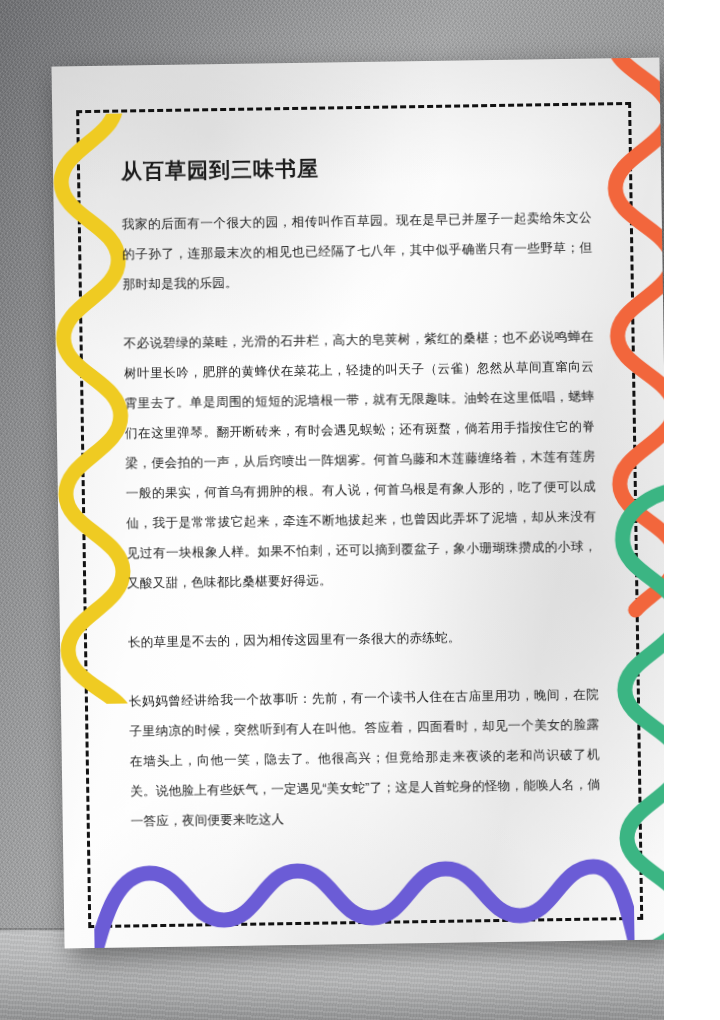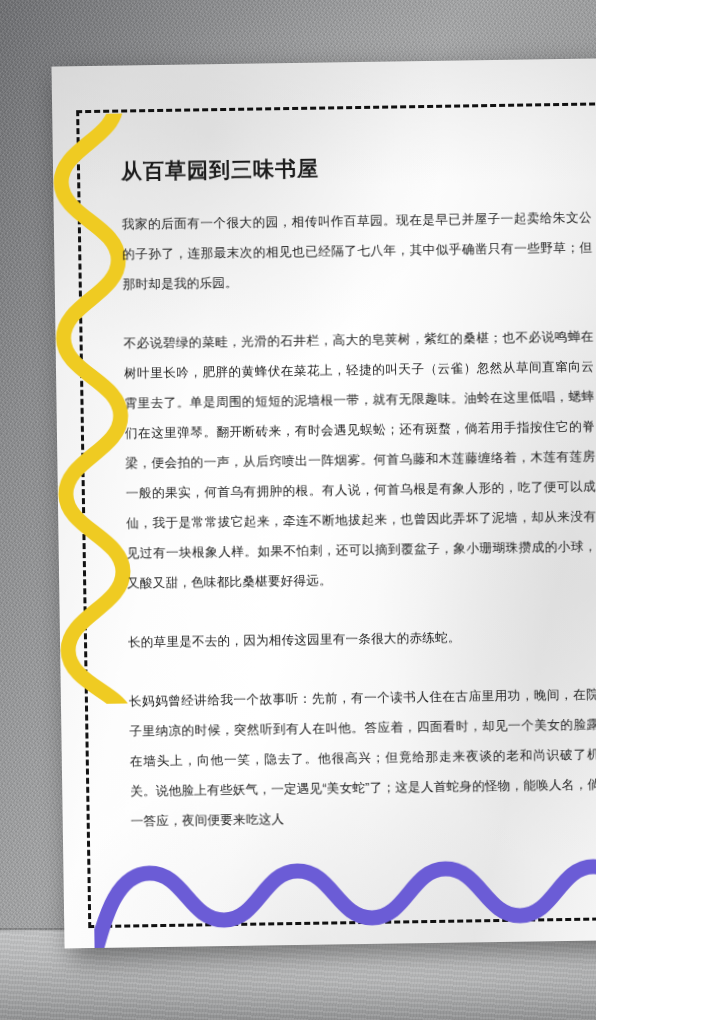--- a/index.html
+++ b/index.html
@@ -5,21 +5,21 @@
   * { margin:0; padding:0; box-sizing:border-box; }
 
   html, body {
     width:720px; height:1020px;
     overflow:hidden;
     font-family:"Liberation Sans","DejaVu Sans",sans-serif;
   }
 
   #stage {
     position:relative;
-    width:596px; height:1020px;
+    width:664px; height:1020px;
     background:#be185d;
     overflow:hidden;
   }
 
   
   .wall {
     position:absolute; left:0; top:0; width:720px; height:938px;
     background:
       radial-gradient(ellipse 62% 52% at 48% 34%, rgba(255,255,255,0.30) 0%, rgba(255,255,255,0.10) 42%, rgba(0,0,0,0.00) 68%),
       linear-gradient(115deg, #6f7073 0%, #8c8d8f 18%, #a6a7a8 40%, #9a9b9c 62%, #7d7e80 86%, #6b6c6e 100%);

